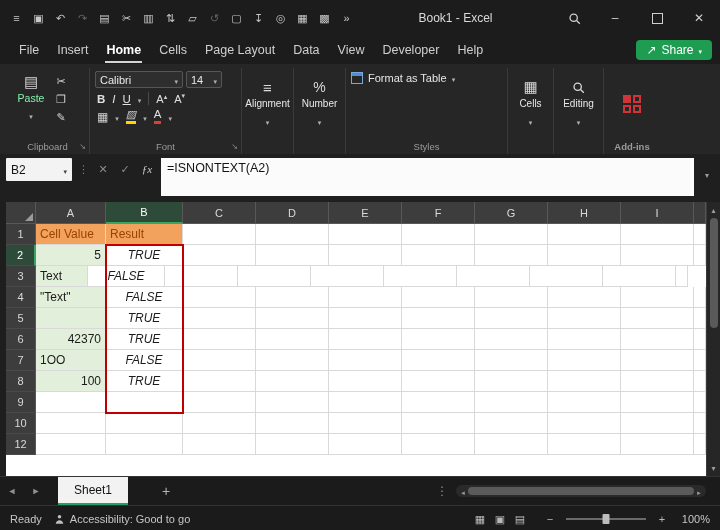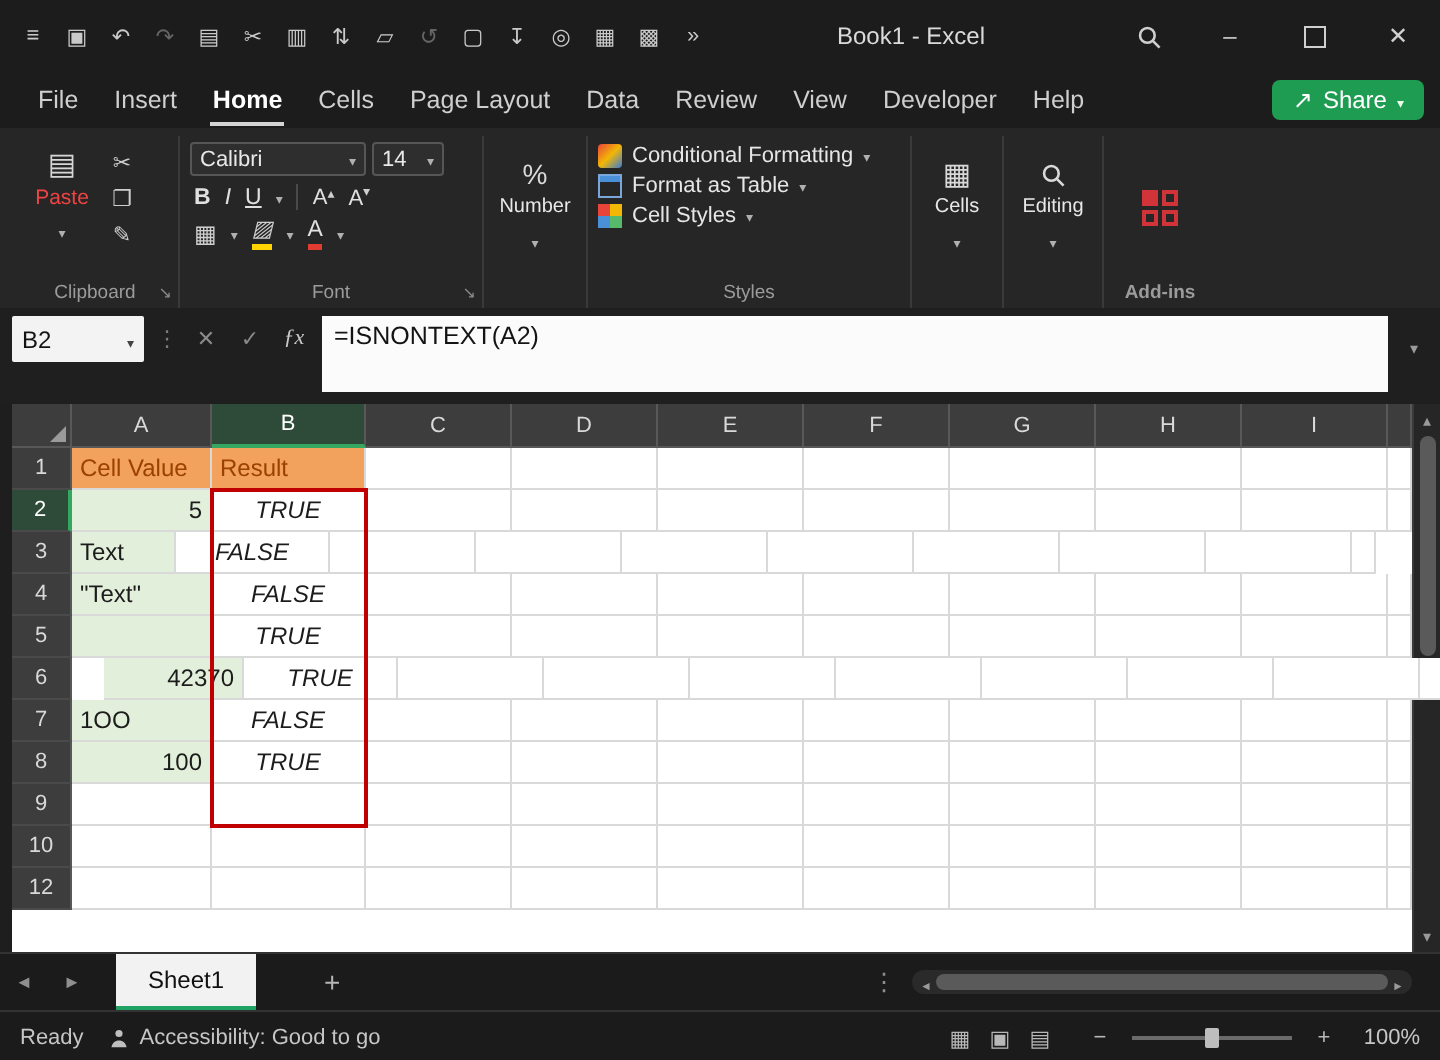--- a/index.html
+++ b/index.html
@@ -32,21 +32,21 @@
   .chev::after{content:"▾";font-size:7px;color:#b0b0b0;}
   .share-btn .chev::after{color:#eaffea;}
 
   
   .ribbon{height:90px;flex:none;background:#262626;display:flex;padding:4px 4px 0 6px;box-sizing:border-box;}
   .rgroup{position:relative;border-right:1px solid #3a3a3a;padding:3px 5px 16px 5px;box-sizing:border-box;flex:none;}
   .glabel{position:absolute;bottom:2px;left:0;right:0;text-align:center;font-size:9.5px;color:#9b9b9b;}
   .glaunch{position:absolute;bottom:3px;right:3px;font-size:8px;color:#8a8a8a;}
   .glaunch::after{content:"↘";}
   .g-clip{width:84px;display:flex;}
-  .paste-btn{display:flex;flex-direction:column;align-items:center;justify-content:flex-start;width:40px;gap:1px;color:#ef4444;padding-top:2px;}
+  .paste-btn{display:flex;flex-direction:column;align-items:center;justify-content:flex-start;width:40px;gap:1px;color:#86efac;padding-top:2px;}
   .paste-ico::after{content:"▤";font-size:15px;color:#d6d6d6;}
   .paste-lbl{font-size:10.5px;}
   .clip-side{display:flex;flex-direction:column;gap:5px;padding-top:4px;}
   .sico{font-size:11px;color:#cfcfcf;text-align:center;width:20px;}
   .g-font{width:152px;}
   .font-row1{display:flex;gap:3px;}
   .combo{background:#2e2e2e;border:1px solid #565656;border-radius:2px;color:#e8e8e8;font-size:11px;height:17px;
          display:flex;align-items:center;justify-content:space-between;padding:0 4px;box-sizing:border-box;}
   .combo.name{width:88px;}
   .combo.size{width:36px;}
@@ -191,21 +191,20 @@
   </div>
 
   <div class="menubar">
     <div class="menu-items">
         <span class="menu-item">File</span>
         <span class="menu-item">Insert</span>
         <span class="menu-item active">Home</span>
         <span class="menu-item">Cells</span>
         <span class="menu-item">Page Layout</span>
         <span class="menu-item">Data</span>
-        <span class="menu-item">Review</span>
         <span class="menu-item">View</span>
         <span class="menu-item">Developer</span>
         <span class="menu-item">Help</span>
       </div>
     <div class="share-btn">
       <span>↗</span>
       <span>Share</span>
       <span class="chev"></span>
     </div>
   </div>
@@ -258,43 +257,40 @@
         <span class="color-btn">
           <span>A</span>
           <i class="color-bar red"></i>
         </span>
         <span class="chev"></span>
       </div>
       <span class="glabel">Font</span>
       <span class="glaunch"></span>
     </div>
 
+    <div class="rgroup bb-group">
+      <div class="big-btn">
+        <span class="bb-ico align-ico"></span>
+        <span class="bb-lbl">Alignment</span>
+        <span class="chev"></span>
+      </div>
+    </div>
 
     <div class="rgroup bb-group">
       <div class="big-btn">
         <span class="bb-ico num-ico"></span>
         <span class="bb-lbl">Number</span>
         <span class="chev"></span>
       </div>
     </div>
 
     <div class="rgroup g-styles">
       <div class="style-row">
-        <i class="cf-ico"></i>
-        <span>Conditional Formatting</span>
-        <span class="chev"></span>
-      </div>
-      <div class="style-row">
         <i class="ft-ico"></i>
         <span>Format as Table</span>
-        <span class="chev"></span>
-      </div>
-      <div class="style-row">
-        <i class="cs-ico"></i>
-        <span>Cell Styles</span>
         <span class="chev"></span>
       </div>
       <span class="glabel">Styles</span>
     </div>
 
     <div class="rgroup bb-group g-cells">
       <div class="big-btn">
         <span class="bb-ico cells-ico"></span>
         <span class="bb-lbl">Cells</span>
         <span class="chev"></span>
@@ -415,21 +411,21 @@
           <div class="cell" style="width: 73px;"></div>
           <div class="cell" style="width: 73px;"></div>
           <div class="cell" style="width: 73px;"></div>
           <div class="cell" style="width: 73px;"></div>
           <div class="cell" style="width: 73px;"></div>
           <div class="cell" style="width: 73px;"></div>
           <div class="cell" style="width: 12px;"></div>
         </div>
         <div class="grow">
           <div class="rh">6</div>
-          <div class="cell greenfill right" style="width: 70px; margin-left: 16px;">42370</div>
+          <div class="cell greenfill right" style="width: 70px;">42370</div>
           <div class="cell center" style="width: 77px;">TRUE</div>
           <div class="cell" style="width: 73px;"></div>
           <div class="cell" style="width: 73px;"></div>
           <div class="cell" style="width: 73px;"></div>
           <div class="cell" style="width: 73px;"></div>
           <div class="cell" style="width: 73px;"></div>
           <div class="cell" style="width: 73px;"></div>
           <div class="cell" style="width: 73px;"></div>
           <div class="cell" style="width: 12px;"></div>
         </div>

